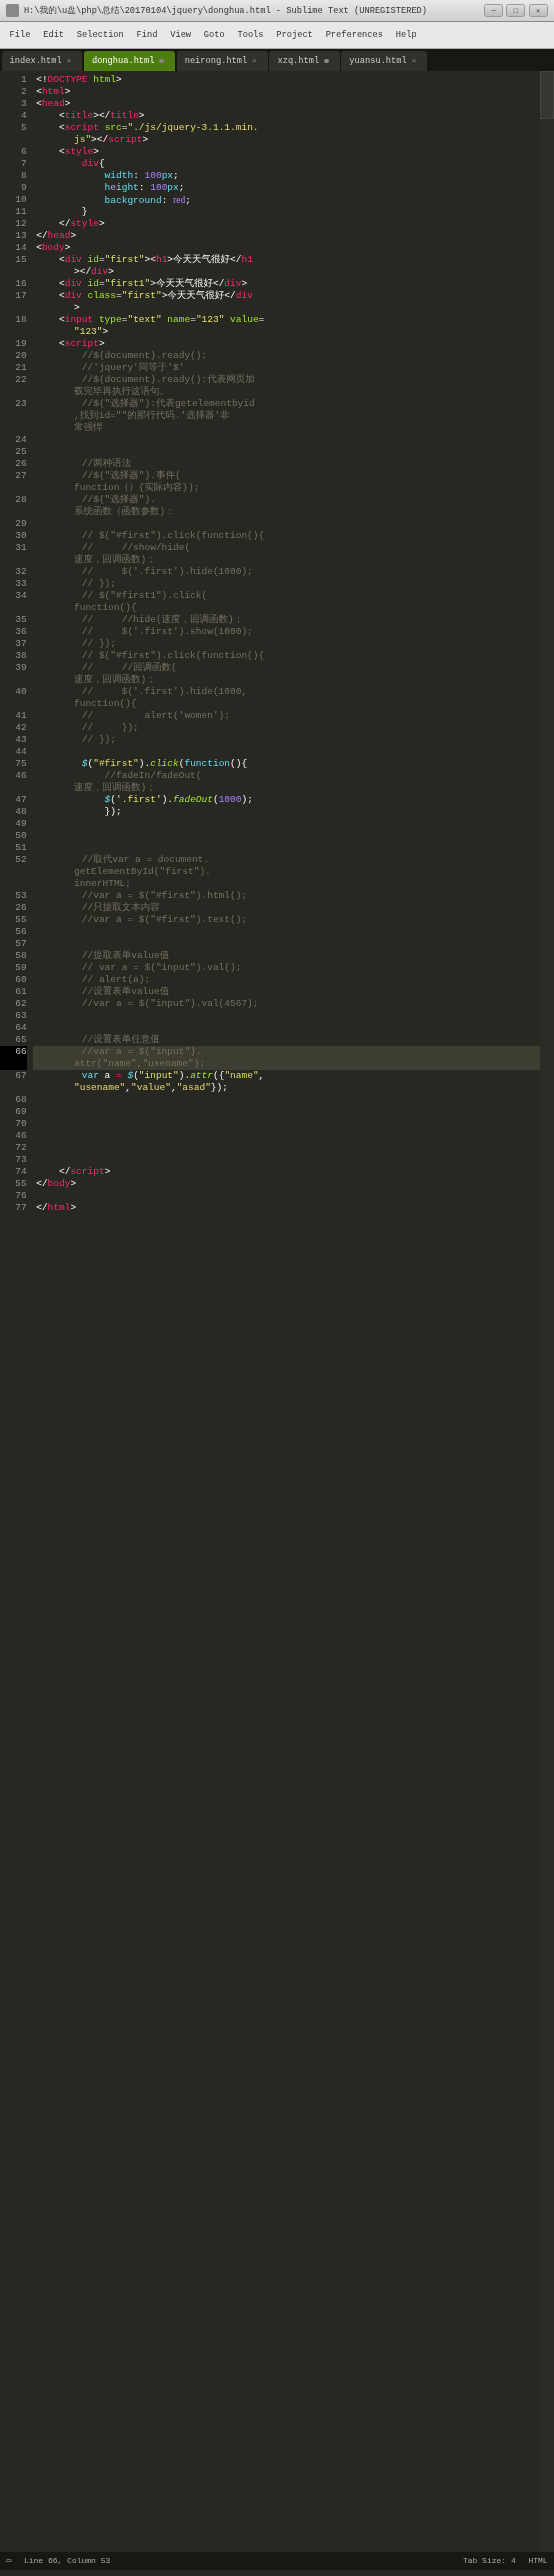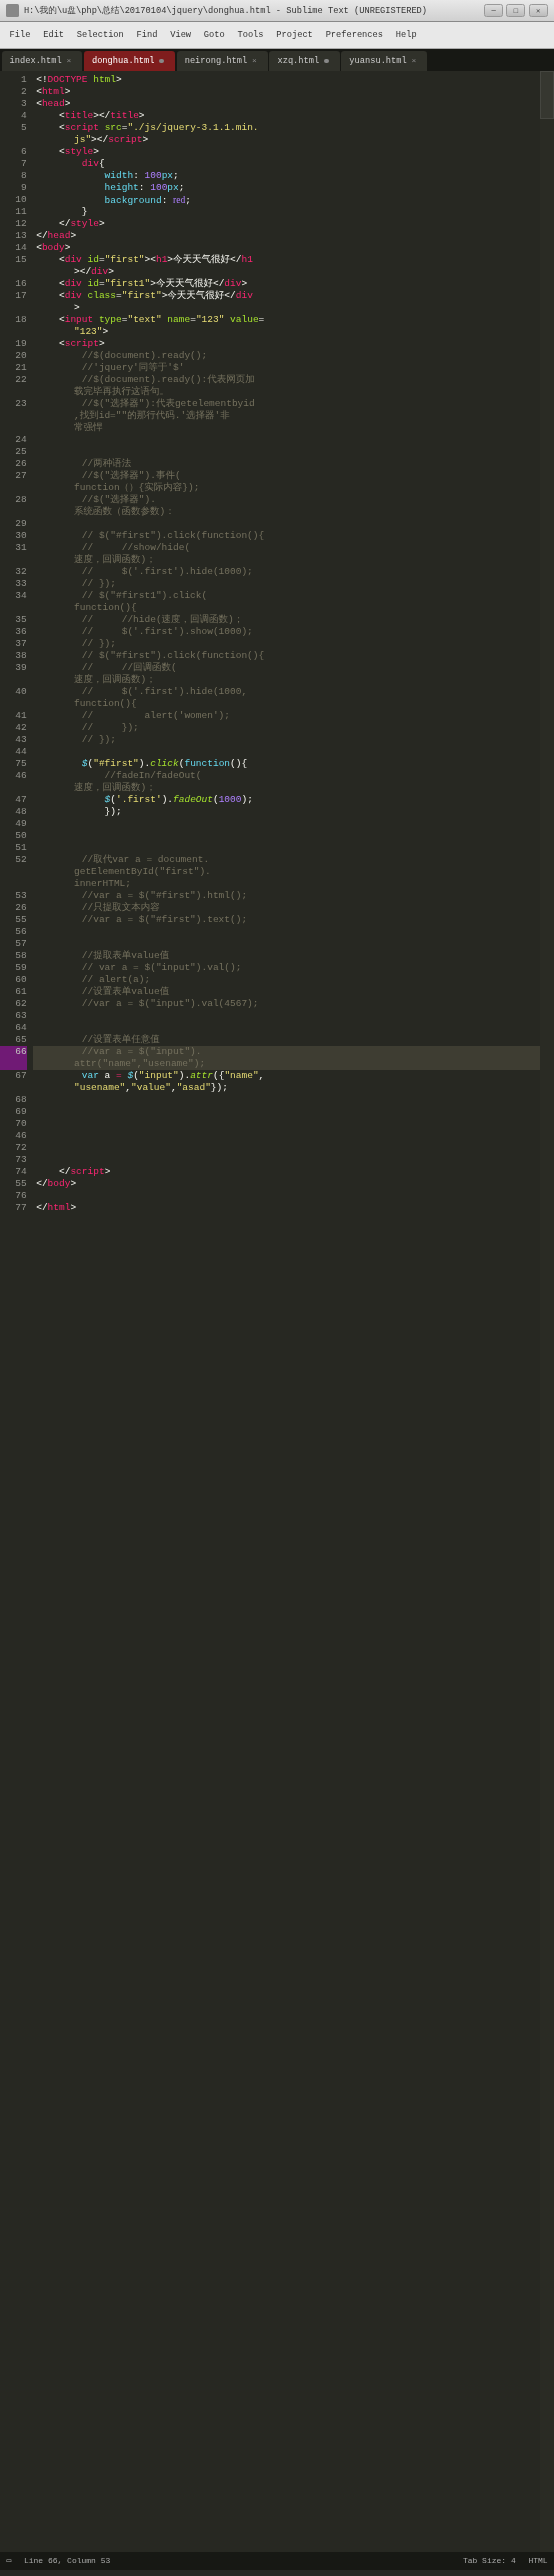--- a/index.html
+++ b/index.html
@@ -58,40 +58,40 @@
 .tab {
   background: #30312a;
   color: #ccc;
   padding: 4.8px 11px 4.8px 8px;
   font-size: 8.7px;
   border-radius: 3.2px 3.2px 0 0;
   margin-right: 1.6px;
   position: relative;
   cursor: default;
 }
-.tab.active { background: #7f1d1d; color: #fff; }
+.tab.active { background: #4d7c0f; color: #fff; }
 .tab .close { margin-left: 4.8px; font-size: 8px; color: #888; }
 .tab .dot { width: 4.8px; height: 4.8px; background: #888; border-radius: 50%; display: inline-block; margin-left: 4.8px; vertical-align: middle; }
 .editor {
   display: flex;
   background: #272822;
   min-height: 2481px;
 }
 .gutter {
   width: 33px;
   background: #272822;
   color: #90908a;
   text-align: right;
   padding: 3.2px 6.4px 3.2px 0;
   font-size: 9.5px;
   line-height: 12px;
   user-select: none;
 }
 .gutter .ln { height: 12px; }
-.gutter .lh { background: #701a75; color: #c2c2bf; }
+.gutter .lh { background: #000000; color: #c2c2bf; }
 .code {
   flex: 1;
   padding: 3.2px 0;
   font-size: 9.5px;
   line-height: 12px;
   white-space: pre;
   position: relative;
 }
 .code .line { height: 12px; padding-left: 3.2px; }
 .code .wrap { height: 12px; padding-left: 3.2px; }

